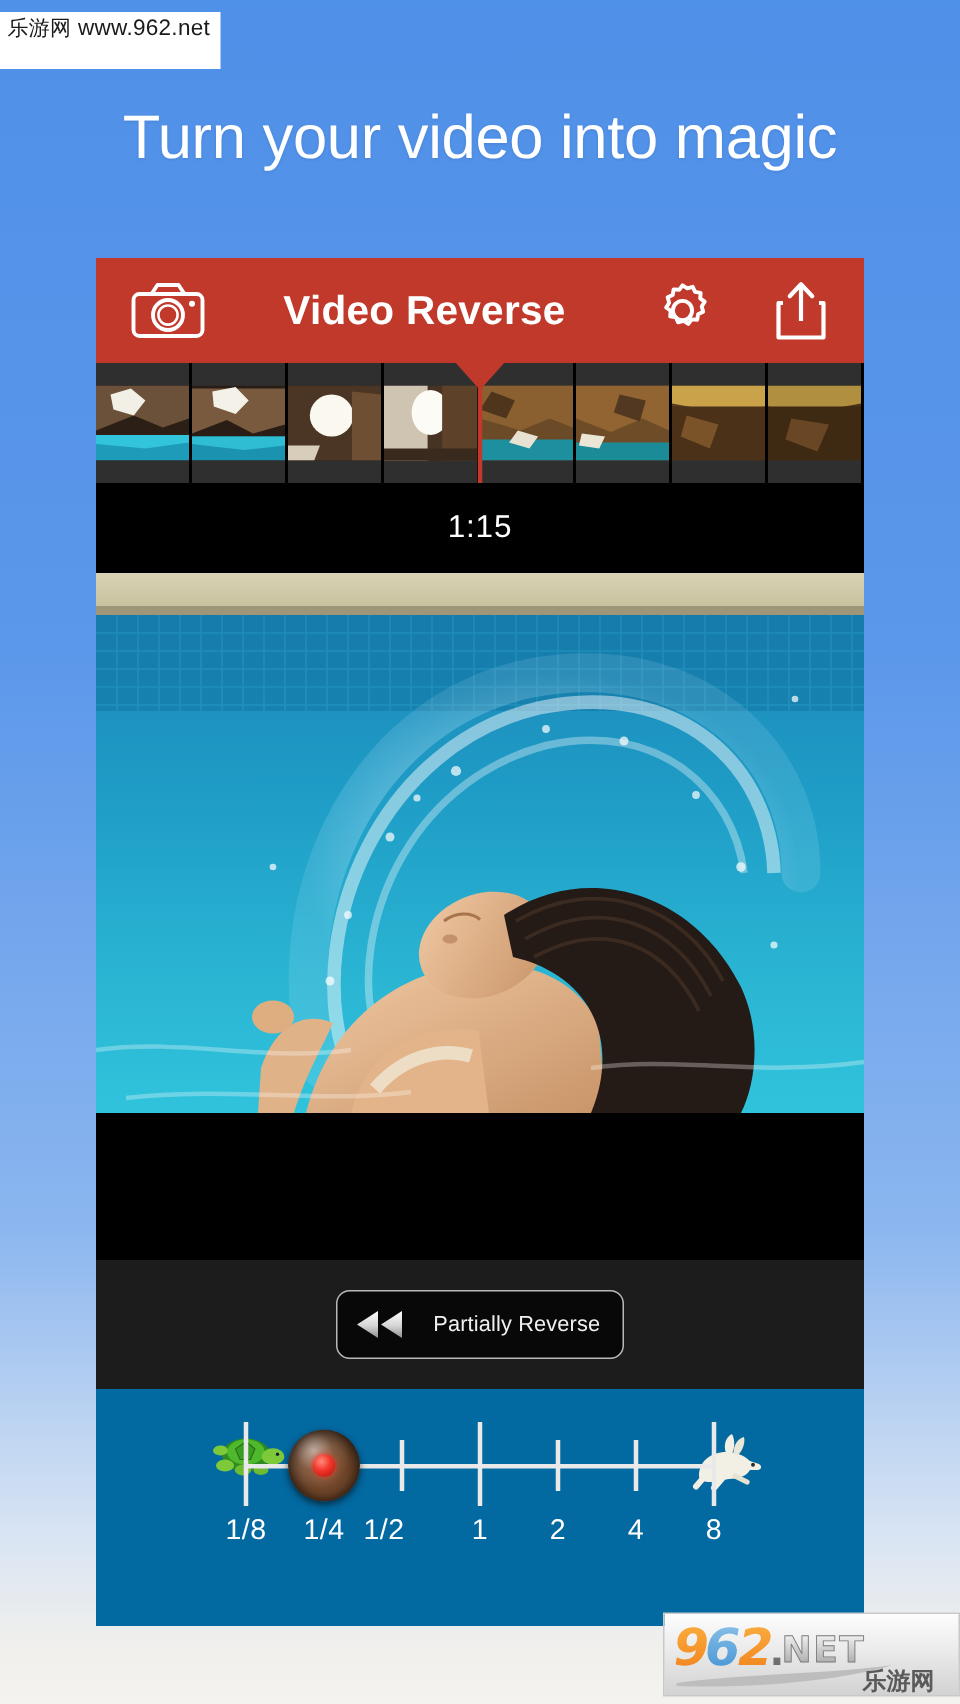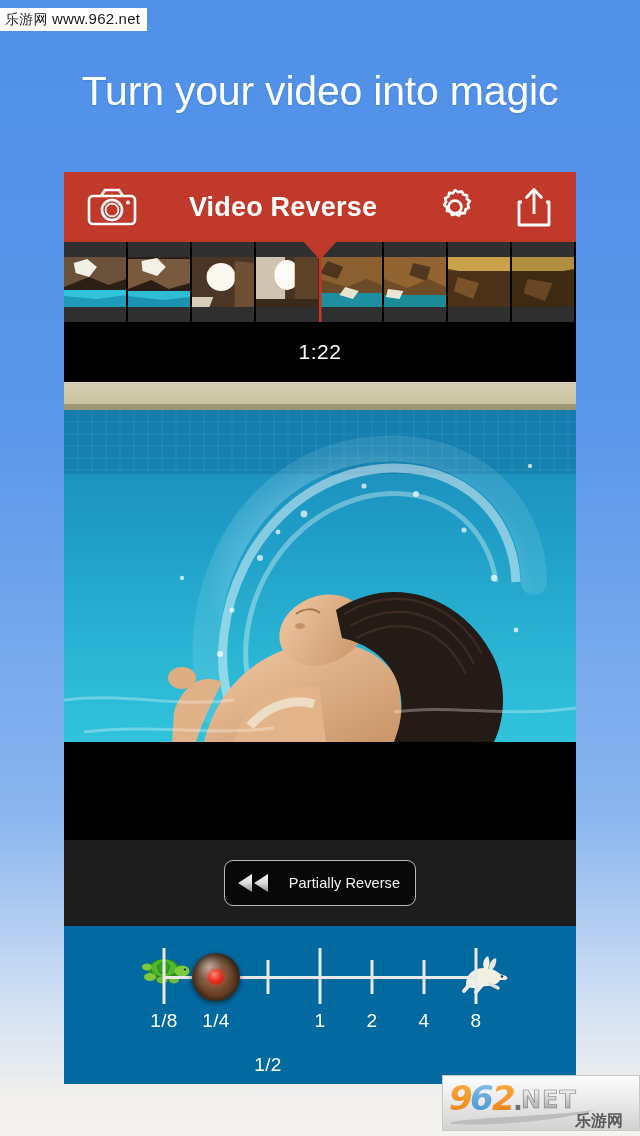--- a/index.html
+++ b/index.html
@@ -9,21 +9,21 @@
     overflow:hidden;
   }
   body {
     background:linear-gradient(180deg,#4f90e8 0%,#5b97ea 38%,#8bb6ef 72%,#d8e4f3 90%,#f2f0ec 97%,#f5f3ef 100%);
     position:relative;
   }
 
   
   .wm-top {
     position:absolute; left:0; top:8px;
-    background:#ffffff; padding:2px 7px 3px 5px;
+    background:#ffffff; padding:2px 7px 18px 5px;
     font-size:15px; color:#1a1a1a; letter-spacing:.2px;
     white-space:nowrap; line-height:18px;
   }
   .wm-top .cn { font-family:"DejaVu Sans", sans-serif; font-size:14px; }
 
   
   .tagline {
     position:absolute; top:68px; left:0; width:100%;
     text-align:center; color:#ffffff;
     font-size:41px; font-weight:400; letter-spacing:-.2px;
@@ -266,21 +266,21 @@
         <path d="M0 14 h64 v36 h-64z" fill="#3e2913"></path>
         <path d="M16 22 l26 4 -8 18 -22 -8z" fill="#6a4724"></path>
       </svg>
     </div>
 
     <div class="playhead"></div>
     <div class="playhead-tri"></div>
   </div>
 
   <div class="timebar">
-    <span>1:22</span>
+    <span>1:15</span>
   </div>
 
   <div class="video-wrap">
     <svg class="video-stage" viewBox="0 0 512 360" preserveAspectRatio="xMidYMid slice">
       <defs>
         <linearGradient id="poolTop" x1="0" y1="0" x2="0" y2="1">
           <stop offset="0%" stop-color="#d8d2b4"></stop>
           <stop offset="100%" stop-color="#c6bf9c"></stop>
         </linearGradient>
         <linearGradient id="waterG" x1="0" y1="0" x2="0" y2="1">
@@ -456,21 +456,21 @@
     <div class="tick major" style="left:100px;"></div>
     <div class="tick minor" style="left:152px;"></div>
     <div class="tick minor" style="left:204px;"></div>
     <div class="tick major" style="left:256px;"></div>
     <div class="tick minor" style="left:308px;"></div>
     <div class="tick minor" style="left:360px;"></div>
     <div class="tick major" style="left:412px;"></div>
 
     <div class="tick-label" style="left:100px;">1/8</div>
     <div class="tick-label" style="left:152px;">1/4</div>
-    <div class="tick-label" style="left:204px;margin-top:44px;">1/2</div>
+    <div class="tick-label" style="left:192px;">1/2</div>
     <div class="tick-label" style="left:256px;">1</div>
     <div class="tick-label" style="left:308px;">2</div>
     <div class="tick-label" style="left:360px;">4</div>
     <div class="tick-label" style="left:412px;">8</div>
 
     <div class="knob" style="left:152px;">
       <div class="core"></div>
     </div>
   </div>
 </div>

